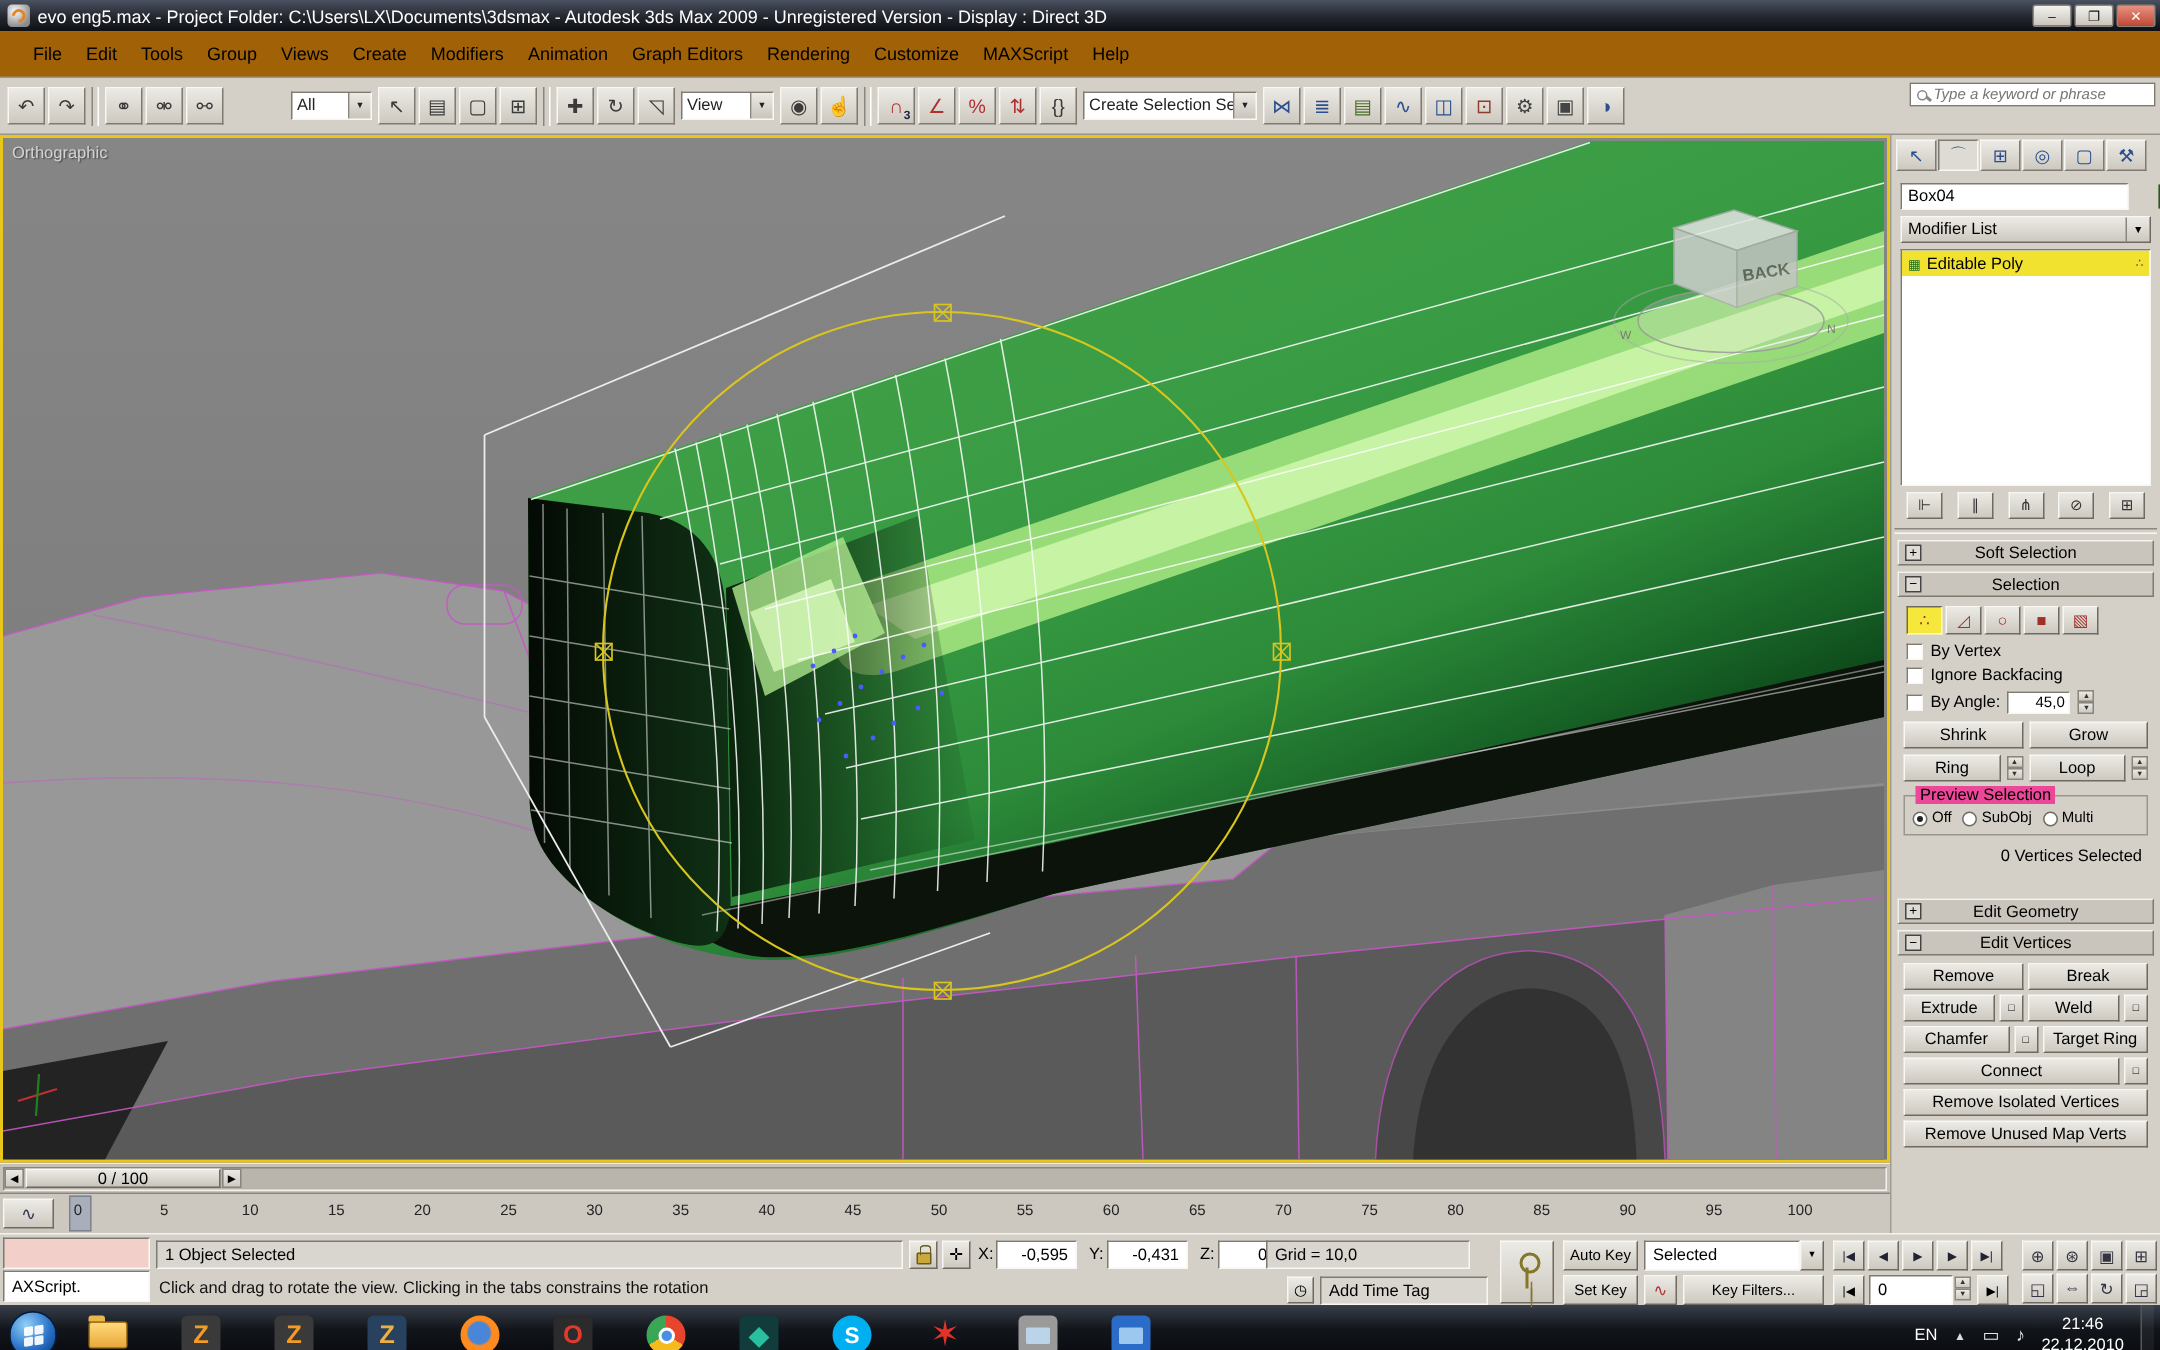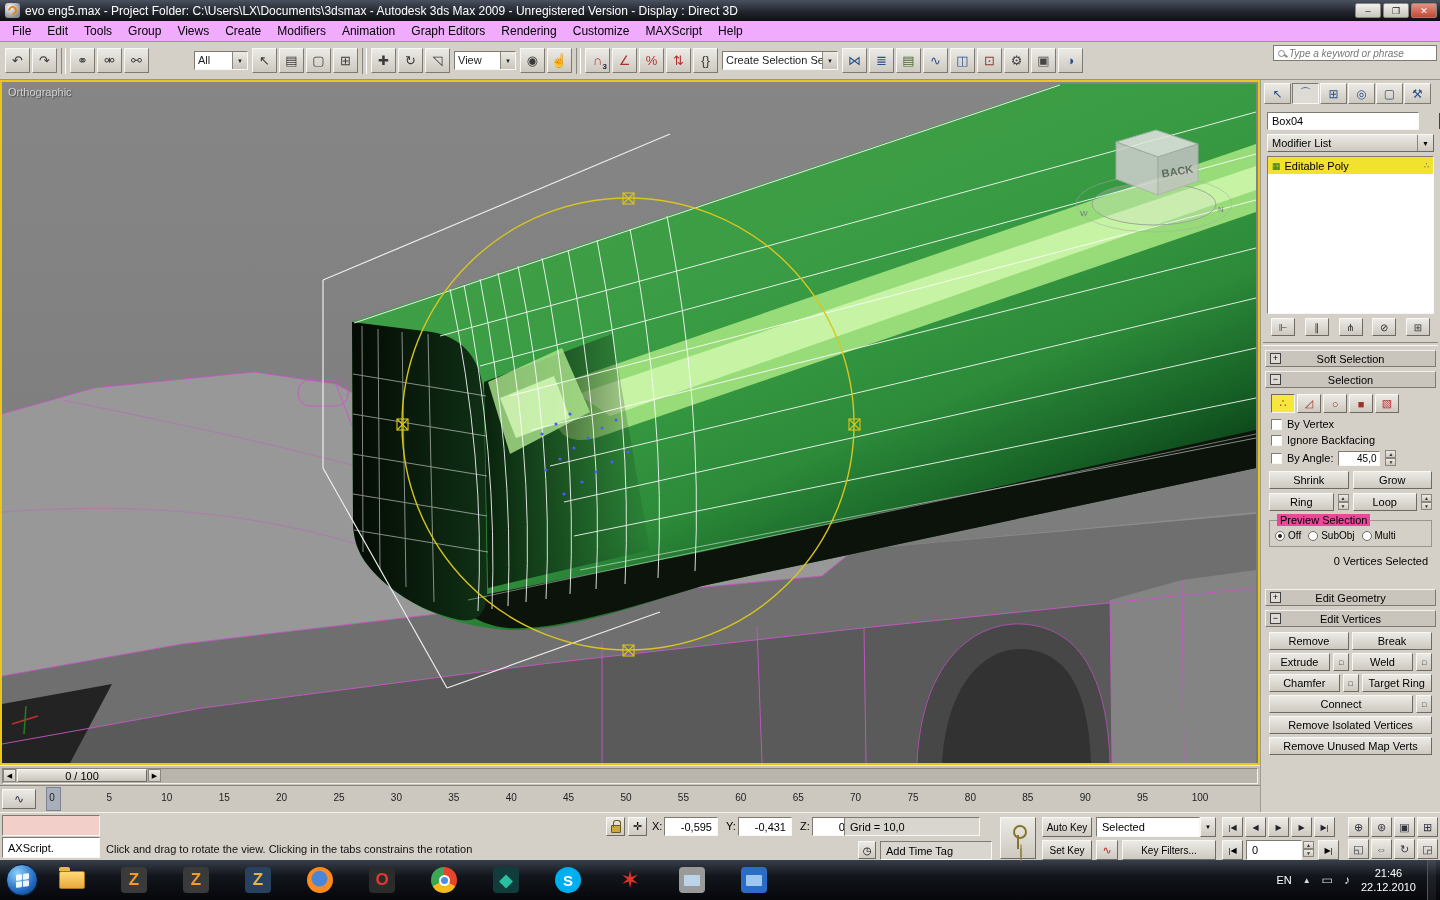--- a/index.html
+++ b/index.html
@@ -9,21 +9,21 @@
   
   .titlebar{height:21px;background:linear-gradient(#4a5160,#23262e 55%,#0d0f14);display:flex;align-items:center;color:#fff;padding:0 3px}
   .app-icon{width:15px;height:15px;border-radius:3px;background:radial-gradient(circle at 35% 30%,#fafafa,#8a8a8a 75%);margin:0 5px 0 2px;position:relative;flex:none}
   .app-icon::after{content:"";position:absolute;inset:3px;border-radius:50%;border:2px solid #e8821e;border-left-color:transparent;transform:rotate(-45deg)}
   .title-text{font-size:12px;white-space:nowrap;overflow:hidden;flex:1}
   .win-btns{display:flex;gap:2px;flex:none}
   .win-btn{width:26px;height:15px;display:flex;align-items:center;justify-content:center;font-size:9px;color:#111;background:linear-gradient(#f2f1ed,#c9c5bc);border:1px solid #8a867e;border-radius:2px}
   .win-btn.close{background:linear-gradient(#e89080,#c04a38);color:#fff}
 
   
-  .menubar{height:21px;background:#f0abfc;border-bottom:1px solid #9a968c;display:flex;align-items:center;padding-left:4px}
+  .menubar{height:31px;background:#a16207;border-bottom:1px solid #9a968c;display:flex;align-items:center;padding-left:14px}
   .menu-item{padding:2px 8px;font-size:12px}
 
   
   .toolbar{height:38px;background:#d4d0c8;border-bottom:1px solid #98948a;display:flex;align-items:center;padding:0 4px;position:relative}
   .tbtn{width:25px;height:25px;margin:0 1px;background:linear-gradient(#eceae5,#cdc9c0);border:1px solid;border-color:#f8f7f4 #7e7a72 #7e7a72 #f8f7f4;display:flex;align-items:center;justify-content:center;color:#3a3a3a;font-size:13px;position:relative;flex:none}
   .tsub{position:absolute;right:2px;bottom:1px;font-size:8px;color:#224;font-weight:bold}
   .tsep{width:5px;height:26px;margin:0 3px;border-left:1px solid #8a867e;border-right:1px solid #fff;flex:none}
   .tcombo{height:19px;margin:0 3px;display:flex;background:#fff;border:1px solid;border-color:#7e7a72 #f8f7f4 #f8f7f4 #7e7a72;flex:none}
   .tcombo-text{flex:1;padding:2px 3px;font-size:11px;white-space:nowrap;overflow:hidden;color:#222}
   .tcombo-arrow{width:15px;background:linear-gradient(#eceae5,#c9c5bc);border-left:1px solid #8a867e;font-size:6px;display:flex;align-items:center;justify-content:center;color:#222}
@@ -583,20 +583,21 @@
           <div class="pbtn ev-btn">Remove Unused Map Verts</div>
         </div>
       </div>
   </div>
 </div>
 
 <div class="statusbar">
   <div class="sfield spink" style="left:2px;top:2px;width:98px;height:21px"></div>
   <div class="sfield swhite" style="left:2px;top:24px;width:98px;height:21px">AXScript.</div>
 
+  <div class="sfield" style="left:104px;top:4px;width:498px;height:19px">1 Object Selected</div>
   <div class="hint">Click and drag to rotate the view.  Clicking in the tabs constrains the rotation</div>
 
   <div class="sbtnr" style="left:606px;top:4px;width:19px;height:19px">
       <span class="icon-lock"></span>
     </div>
   <div class="sbtnr" style="left:628px;top:4px;width:19px;height:19px">✛</div>
 
   <span class="slab" style="left:652px;top:7px">X:</span>
   <div class="sfield swhite" style="left:664px;top:4px;width:54px;height:19px;justify-content:flex-end">-0,595</div>
   <span class="slab" style="left:726px;top:7px">Y:</span>

